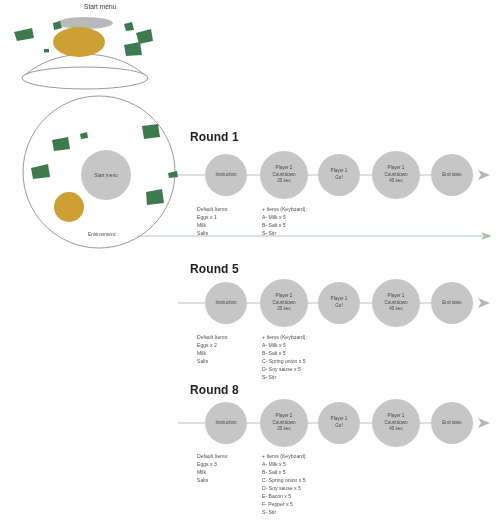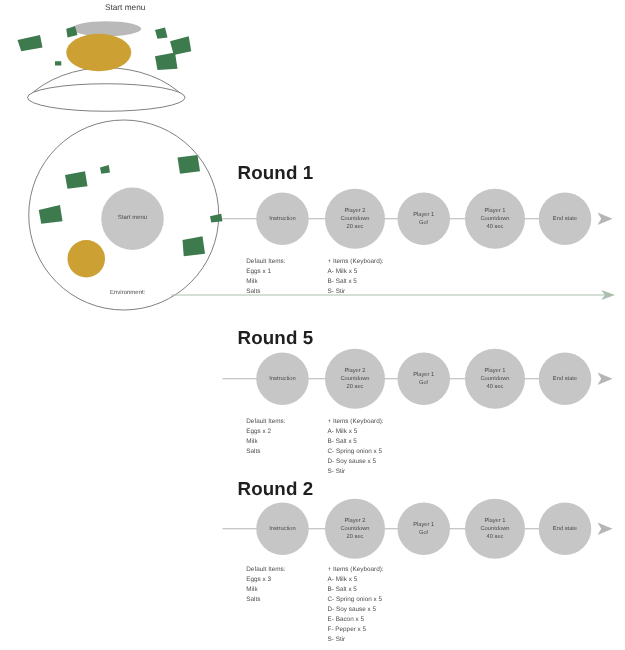--- a/index.html
+++ b/index.html
@@ -23,21 +23,21 @@
   }
   svg.layer {
     position: absolute;
     left: 0; top: 0;
     width: 500px;
     height: 520px;
     overflow: visible;
   }
   .round-title {
     position: absolute;
-    font-size: 15px;
+    font-size: 12px;
     font-weight: bold;
     color: #1f1f1f;
     letter-spacing: 0.1px;
     white-space: nowrap;
   }
   .node-label {
     position: absolute;
     font-size: 4.6px;
     line-height: 1.42;
     color: #4a4a4a;
@@ -190,21 +190,21 @@
 Eggs x 2
 Milk
 Salts</div>
   <div class="item-block" style="left:262px; top:333px;">+ Items (Keyboard):
 A- Milk x 5
 B- Salt x 5
 C- Spring onion x 5
 D- Soy sause x 5
 S- Stir</div>
 
-  <div class="round-title" style="left:190px; top:383px;">Round 2</div>
+  <div class="round-title" style="left:190px; top:383px;">Round 8</div>
 
   <div class="node-label" style="left:226px; top:423px;">Instruction</div>
   <div class="node-label" style="left:284px; top:423px;">Player 2
 Countdown
 20 sec</div>
   <div class="node-label" style="left:339px; top:423px;">Player 1
 Go!</div>
   <div class="node-label" style="left:396px; top:423px;">Player 1
 Countdown
 40 sec</div>

